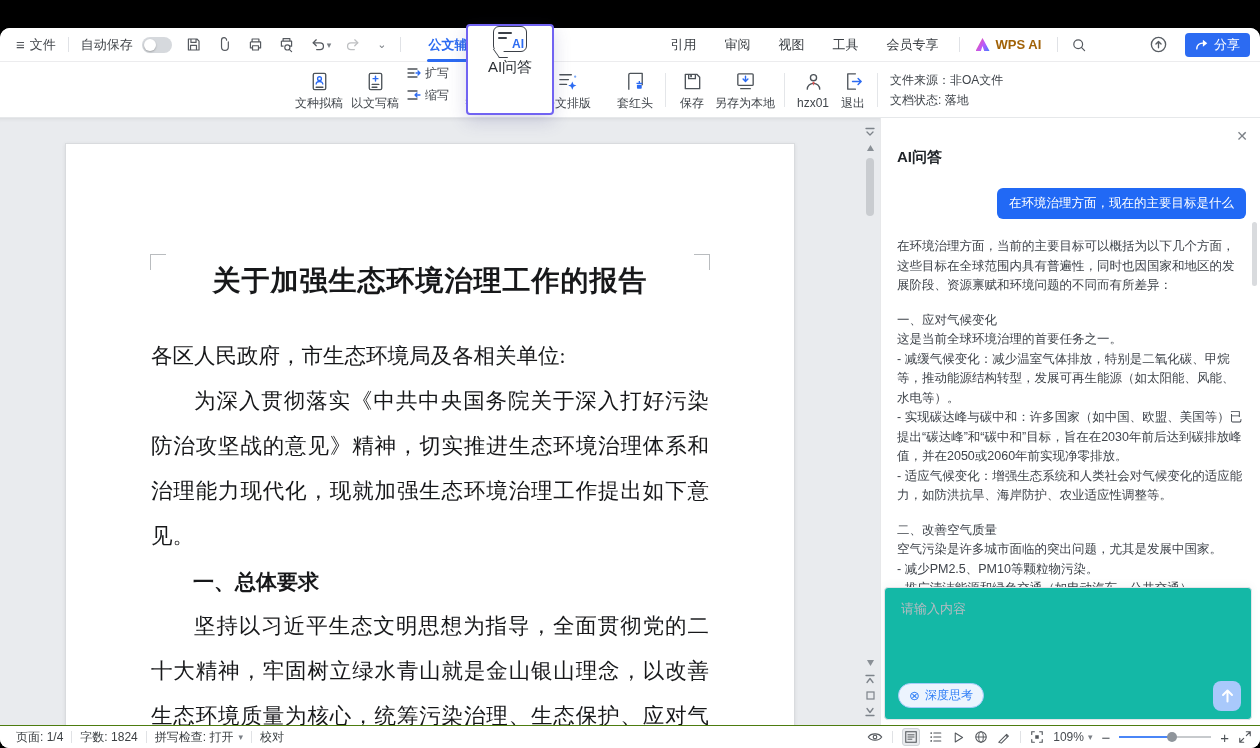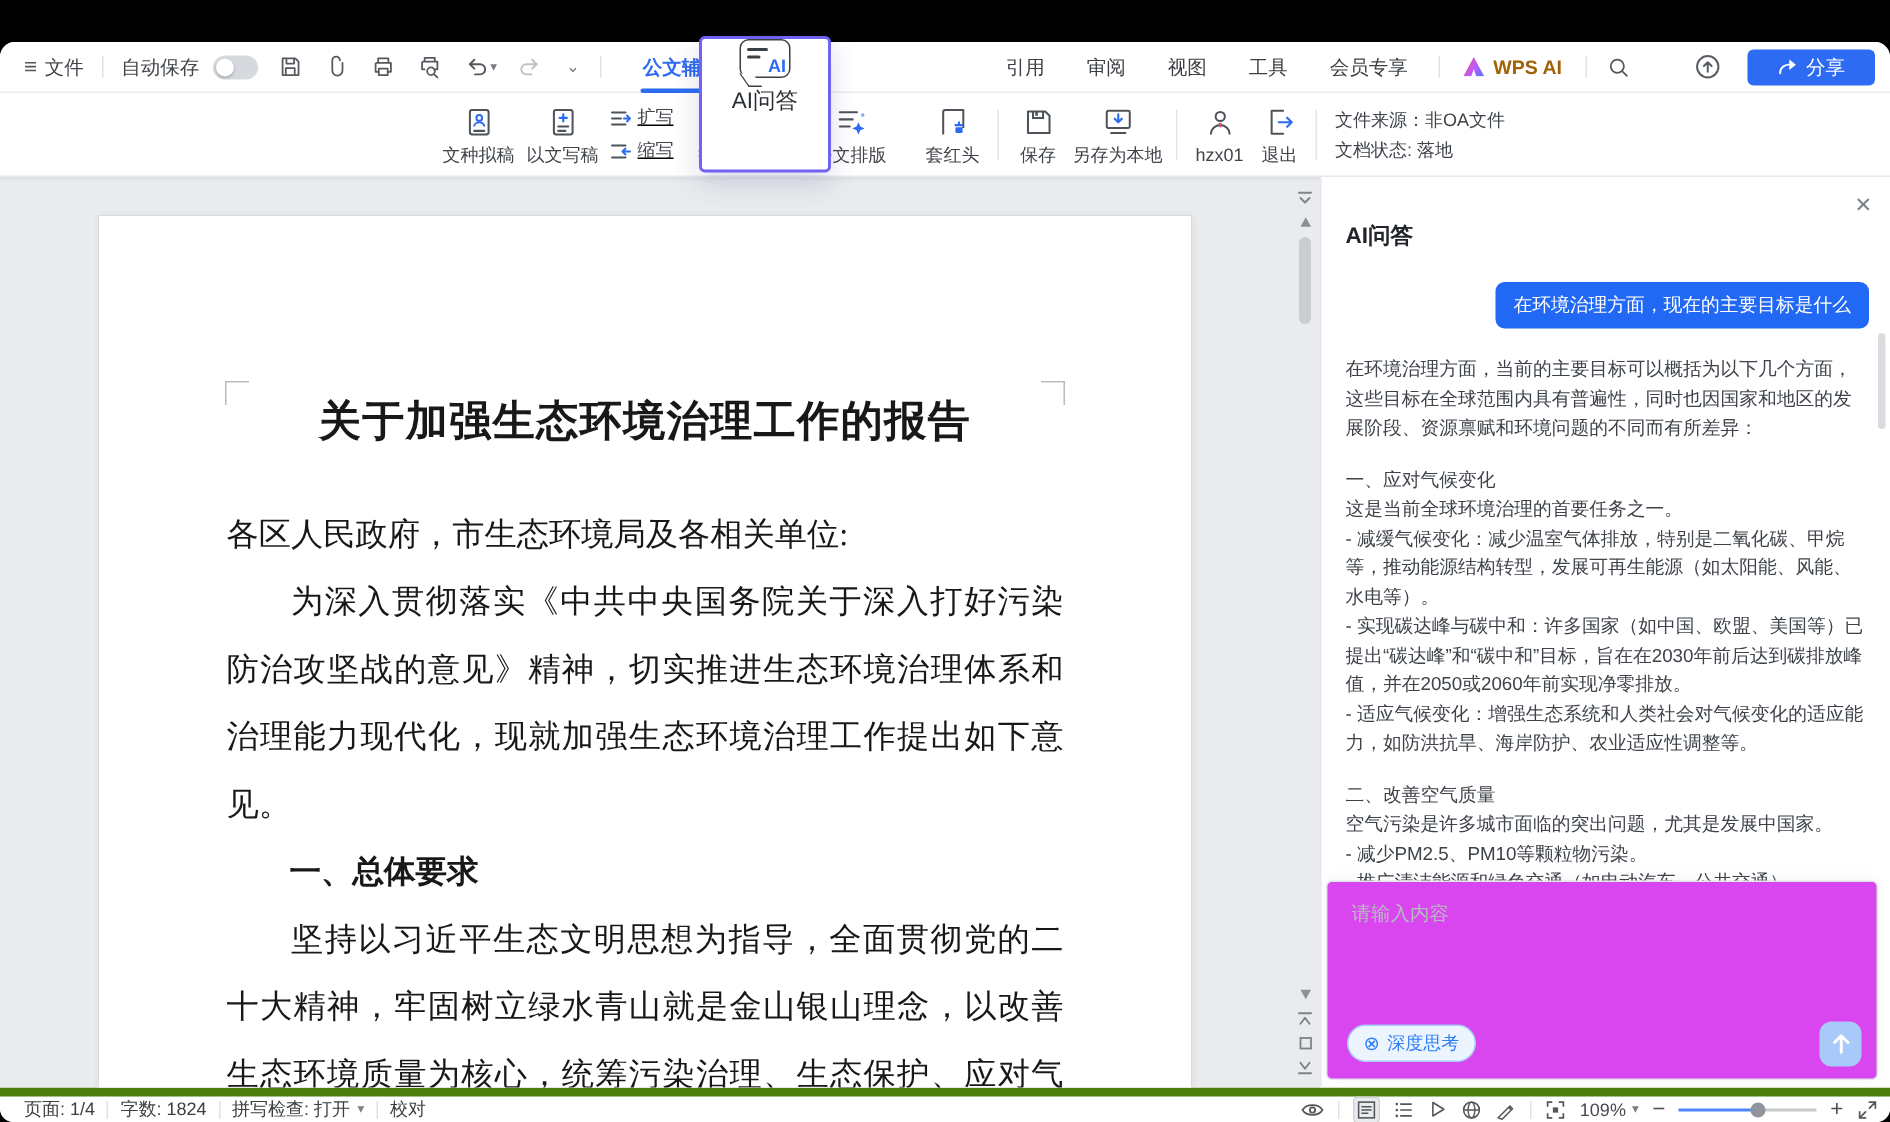--- a/index.html
+++ b/index.html
@@ -49,34 +49,34 @@
   .tab-spacer { width:108px; height:1px; }
   .wpsai { display:flex; align-items:center; gap:6px; padding:0 10px; font-weight:bold; color:#a16207; }
   .wpsai-mark {
     width:14px; height:13px;
     background:linear-gradient(120deg,#ff4e8e 0%,#b65bff 55%,#3f7bff 100%);
     clip-path:polygon(50% 0, 100% 100%, 62% 100%, 50% 62%, 38% 100%, 0 100%);
   }
   .mb-right { margin-left:auto; display:flex; align-items:center; gap:10px; }
   .share-btn {
     display:flex; align-items:center; gap:5px; background:#2c6bf2; color:#fff;
-    height:24px; padding:0 20px; border-radius:4px; font-size:13px;
+    height:24px; padding:0 10px; border-radius:4px; font-size:13px;
   }
 
   
   .toolbar {
     height:56px; flex:0 0 56px; display:flex; align-items:center;
     background:#fff; border-bottom:1px solid #e6e8ea; padding-left:293px;
   }
   .tb-item {
     display:flex; flex-direction:column; align-items:center; justify-content:center;
     gap:4px; height:50px; font-size:12px; color:#40454b; flex:0 0 auto;
   }
   .tb-item .lbl { line-height:12px; }
-  .tb-stack { display:flex; flex-direction:column; justify-content:center; gap:5px; height:50px; flex:0 0 auto;text-decoration:underline; }
+  .tb-stack { display:flex; flex-direction:column; justify-content:flex-start; gap:5px; height:50px; flex:0 0 auto; }
   .tb-mini { display:flex; align-items:center; gap:4px; font-size:12px; color:#40454b; }
   .tb-divider { width:1px; height:34px; background:#e4e6e9; margin:0 8px; flex:0 0 auto; }
   .tb-info { font-size:12px; color:#3f444a; line-height:20px; margin-left:4px; }
   .tb-info b { font-weight:normal; }
 
   
   .ai-popup {
     position:absolute; left:466px; top:24px; width:88px; height:91px;
     background:#fff; border:2px solid #7163f2; border-radius:4px;
     box-shadow:0 6px 18px rgba(70,70,140,.20);
@@ -148,21 +148,21 @@
     background:#2169f5; color:#fff; font-size:12.5px; line-height:17px;
     padding:7px 12px; border-radius:6px; max-width:300px;
   }
   .ai-response { margin-top:18px; font-size:12.5px; line-height:19.5px; color:#3e434a; }
   .ai-response .resp-line { min-height:19.5px; }
   .ai-response .resp-line.blank { min-height:15px; }
   .panel-scrollbar { position:absolute; right:3px; top:104px; width:5px; height:64px; border-radius:3px; background:#d9dbde; }
 
   .input-card {
     position:absolute; left:3px; right:8px; bottom:5px; height:133px;
-    border:1px solid #e2e4e8; border-radius:4px; background:#d946ef;
+    border:1px solid #e2e4e8; border-radius:4px; background:#14b8a6;
     box-shadow:0 -2px 10px rgba(0,0,0,.04);
   }
   .ai-input {
     position:absolute; left:16px; right:16px; top:12px; height:40px;
     border:none; outline:none; resize:none; font-size:13px; color:#33373c;
     font-family:"Liberation Sans","DejaVu Sans",sans-serif; background:transparent;
   }
   .ai-input::placeholder { color:#b7bbc1; }
   .deep-think {
     position:absolute; left:13px; bottom:11px; height:25px; padding:0 10px;
@@ -172,21 +172,21 @@
   }
   .deep-think .dt-icon { font-size:13px; line-height:1; }
   .send-btn {
     position:absolute; right:10px; bottom:8px; width:28px; height:30px;
     background:#a9c9fb; border:none; border-radius:8px;
     display:flex; align-items:center; justify-content:center;
   }
 
   
   .statusbar {
-    height:23px; flex:0 0 23px; background:#fff; border-top:6px solid #4d7c0f;
+    height:23px; flex:0 0 23px; background:#fff; border-top:1px solid #4d7c0f;
     display:flex; align-items:center; padding:0 8px; font-size:12px; color:#3c4043;
   }
   .sb-item { padding:0 8px; display:flex; align-items:center; gap:4px; }
   .sb-divider { width:1px; height:12px; background:#e0e2e5; }
   .sb-right { margin-left:auto; display:flex; align-items:center; gap:9px; color:#53575c; }
   .sb-ico { display:flex; align-items:center; justify-content:center; }
   .sb-ico.selected { background:#e9ebee; border:1px solid #cfd3d7; border-radius:3px; padding:1px; }
   .zoom-text { display:flex; align-items:center; gap:3px; color:#474b50; }
   .zoom-slider { display:flex; align-items:center; width:92px; height:10px; position:relative; }
   .zoom-slider .track-l { height:2px; background:#4a86f7; width:52px; }

